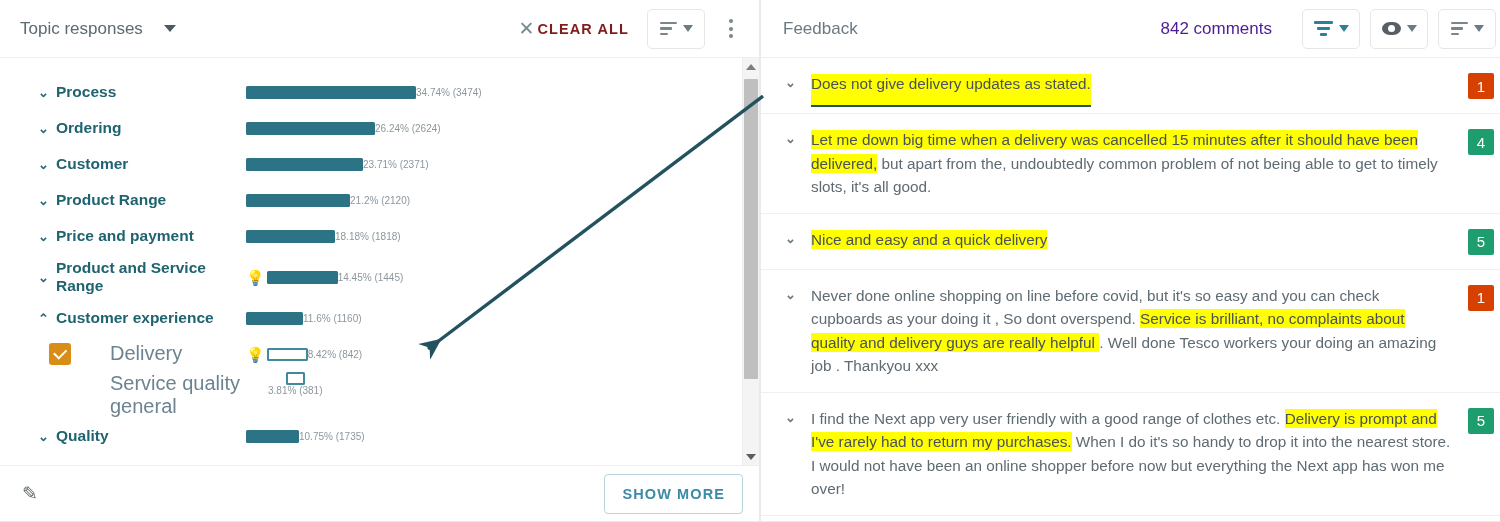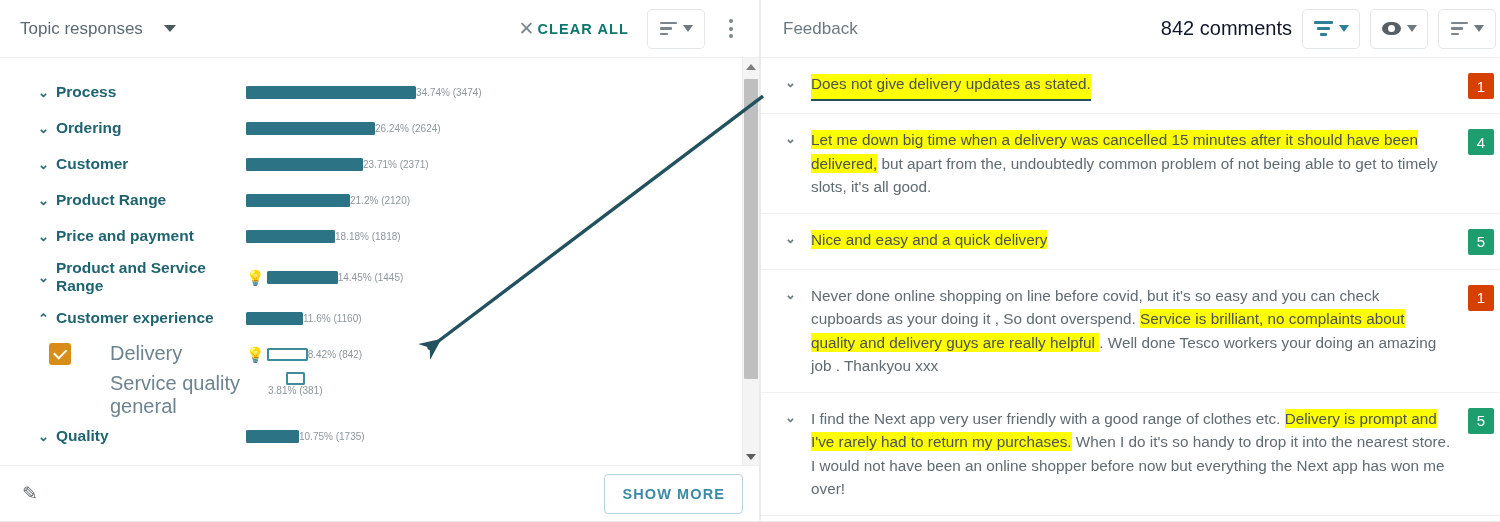--- a/index.html
+++ b/index.html
@@ -41,21 +41,21 @@
     border-left-color: transparent;
     border-right-color: transparent;
   }
   .lp-header-right { margin-left: auto; display: flex; align-items: center; gap: 12px; }
   .clear-all {
     display: flex; align-items: center; gap: 3px;
     cursor: pointer; padding: 4px 6px;
   }
   .x-icon { color: #7d8a91; font-size: 19px; line-height: 1; font-weight: 400; }
   .clear-all-label {
-    color: #0f766e; font-size: 14.5px; font-weight: bold; letter-spacing: 1.1px;
+    color: #7f1d1d; font-size: 14.5px; font-weight: bold; letter-spacing: 1.1px;
   }
   .icon-btn-box {
     width: 58px; height: 40px;
     border: 1px solid #e4e7e9; border-radius: 5px;
     display: flex; align-items: center; justify-content: center; gap: 6px;
     background: #fff; cursor: pointer;
   }
   .sortlines { display: flex; flex-direction: column; gap: 3px; align-items: flex-start; }
   .sortlines i { display: block; height: 2.5px; background: #7b868c; border-radius: 1px; }
   .sortlines i:nth-child(1) { width: 17px; }
@@ -171,42 +171,42 @@
     display: flex; flex-direction: column;
     overflow: hidden;
   }
   .rp-header {
     height: 58px; min-height: 58px;
     display: flex; align-items: center; gap: 10px;
     padding: 0 4px 0 22px;
     border-bottom: 1px solid #eceef0;
   }
   .rp-title { font-size: 17px; color: #6b7a81; }
-  .rp-count { margin-left: auto; font-size: 20px; color: #0f172a; margin-right: 0; }
+  .rp-count { margin-left: auto; font-size: 17px; color: #4c1d95; margin-right: 20px; }
 
   .comments { flex: 1; overflow: hidden; }
   .comment {
     display: flex; align-items: flex-start;
     padding: 14px 0 14px 24px;
     border-bottom: 1px solid #eef0f1;
     position: relative;
   }
   .c-chev {
     width: 26px; min-width: 26px; padding-top: 4px;
     color: #6b7a81; font-size: 13px; font-weight: bold; cursor: pointer;
     line-height: 1;
   }
   .c-text {
     flex: 1; padding-right: 16px;
     font-size: 15.3px; line-height: 23.5px; color: #5f6b72;
   }
   .c-text mark { background: #ffff00; color: #4b5257; padding: 1px 0; }
   .c-text .uline {
     border-bottom: 2.5px solid #23525f;
-    padding-bottom: 7px;
+    padding-bottom: 13px;
   }
   .badge {
     width: 26px; min-width: 26px; height: 26px;
     margin-right: 6px; margin-top: 1px;
     display: flex; align-items: center; justify-content: center;
     color: #fff; font-size: 15px; border-radius: 2px;
   }
   .eye-outer {
     width: 19px; height: 13px; border-radius: 50% 50% 50% 50% / 60% 60% 60% 60%;
     background: #575f64; display: flex; align-items: center; justify-content: center;

